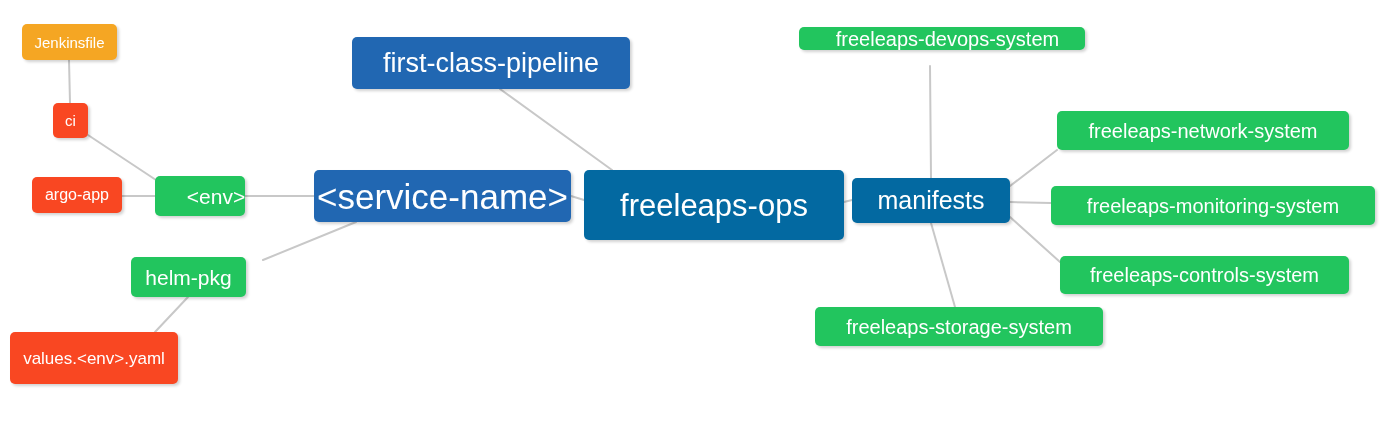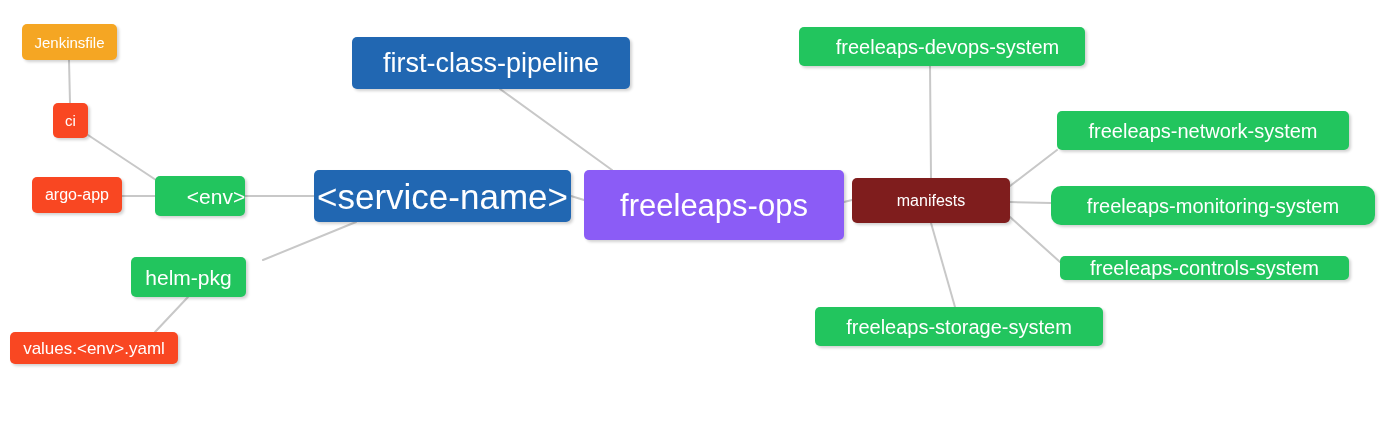--- a/index.html
+++ b/index.html
@@ -59,24 +59,24 @@
       <line x1="1010" y1="202" x2="1051" y2="203" stroke="#c8c8c8" stroke-width="2" stroke-linecap="round"></line>
       <line x1="1010" y1="217" x2="1060" y2="262" stroke="#c8c8c8" stroke-width="2" stroke-linecap="round"></line>
       <line x1="931" y1="223" x2="955" y2="307" stroke="#c8c8c8" stroke-width="2" stroke-linecap="round"></line>
     </svg>
   <div id="node-layer">
       <div class="node" style="left: 22px; top: 24px; width: 95px; height: 36px; background: rgb(245, 166, 35); font-size: 15px;">Jenkinsfile</div>
       <div class="node" style="left: 53px; top: 103px; width: 35px; height: 35px; background: rgb(249, 71, 34); font-size: 15px;">ci</div>
       <div class="node" style="left: 32px; top: 177px; width: 90px; height: 36px; background: rgb(249, 71, 34); font-size: 16px;">argo-app</div>
       <div class="node" style="left: 155px; top: 176px; width: 90px; height: 40px; background: rgb(34, 197, 94); font-size: 21px; padding-left: 32px;">&lt;env&gt;</div>
       <div class="node" style="left: 131px; top: 257px; width: 115px; height: 40px; background: rgb(34, 197, 94); font-size: 21px;">helm-pkg</div>
-      <div class="node" style="left: 10px; top: 332px; width: 168px; height: 32px; background: rgb(249, 71, 34); font-size: 17px;">values.&lt;env&gt;.yaml</div>
+      <div class="node" style="left: 10px; top: 332px; width: 168px; height: 52px; background: rgb(249, 71, 34); font-size: 17px;">values.&lt;env&gt;.yaml</div>
       <div class="node" style="left: 314px; top: 37px; width: 278px; height: 52px; background: rgb(33, 103, 178); font-size: 27px; margin-left: 38px;">first-class-pipeline</div>
       <div class="node" style="left: 314px; top: 170px; width: 257px; height: 52px; background: rgb(33, 103, 178); font-size: 35px;">&lt;service-name&gt;</div>
-      <div class="node" style="left: 584px; top: 170px; width: 260px; height: 70px; background: #8b5cf6; font-size: 31px;">freeleaps-ops</div>
-      <div class="node" style="left: 852px; top: 178px; width: 158px; height: 45px; background: #7f1d1d; font-size: 16px;">manifests</div>
-      <div class="node" style="left: 799px; top: 27px; width: 286px; height: 39px; background: rgb(34, 197, 94); font-size: 20px; padding-left: 11px;">freeleaps-devops-system</div>
+      <div class="node" style="left: 584px; top: 170px; width: 260px; height: 70px; background: #0369a1; font-size: 31px;">freeleaps-ops</div>
+      <div class="node" style="left: 852px; top: 178px; width: 158px; height: 45px; background: #0369a1; font-size: 25px;">manifests</div>
+      <div class="node" style="left: 799px; top: 27px; width: 286px; height: 23px; background: rgb(34, 197, 94); font-size: 20px; padding-left: 11px;">freeleaps-devops-system</div>
       <div class="node" style="left: 1057px; top: 111px; width: 292px; height: 39px; background: rgb(34, 197, 94); font-size: 20px;">freeleaps-network-system</div>
-      <div class="node" style="left: 1051px; top: 186px; width: 324px; height: 39px; background: rgb(34, 197, 94); font-size: 20px; border-radius: 10px;">freeleaps-monitoring-system</div>
-      <div class="node" style="left: 1060px; top: 256px; width: 289px; height: 24px; background: rgb(34, 197, 94); font-size: 20px;">freeleaps-controls-system</div>
+      <div class="node" style="left: 1051px; top: 186px; width: 324px; height: 39px; background: rgb(34, 197, 94); font-size: 20px;">freeleaps-monitoring-system</div>
+      <div class="node" style="left: 1060px; top: 256px; width: 289px; height: 38px; background: rgb(34, 197, 94); font-size: 20px;">freeleaps-controls-system</div>
       <div class="node" style="left: 815px; top: 307px; width: 288px; height: 39px; background: rgb(34, 197, 94); font-size: 20px;">freeleaps-storage-system</div>
     </div>
 </div>
 
 </body></html>

